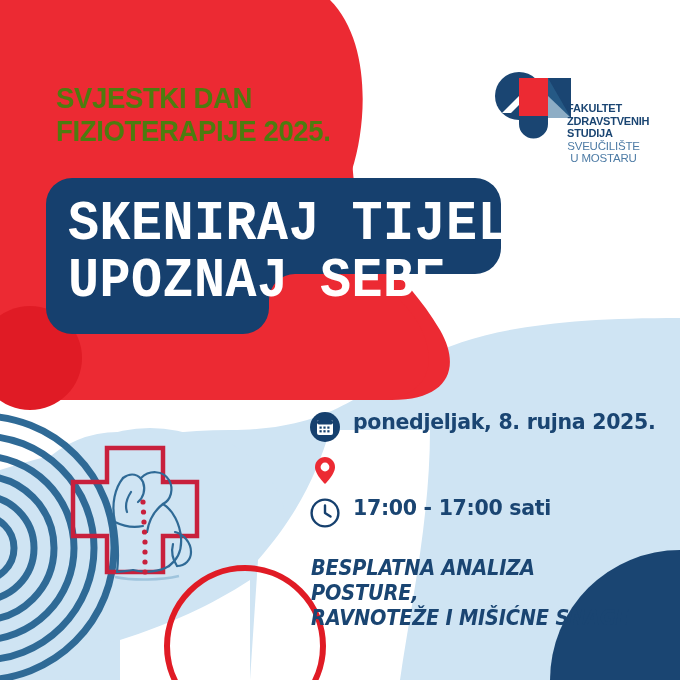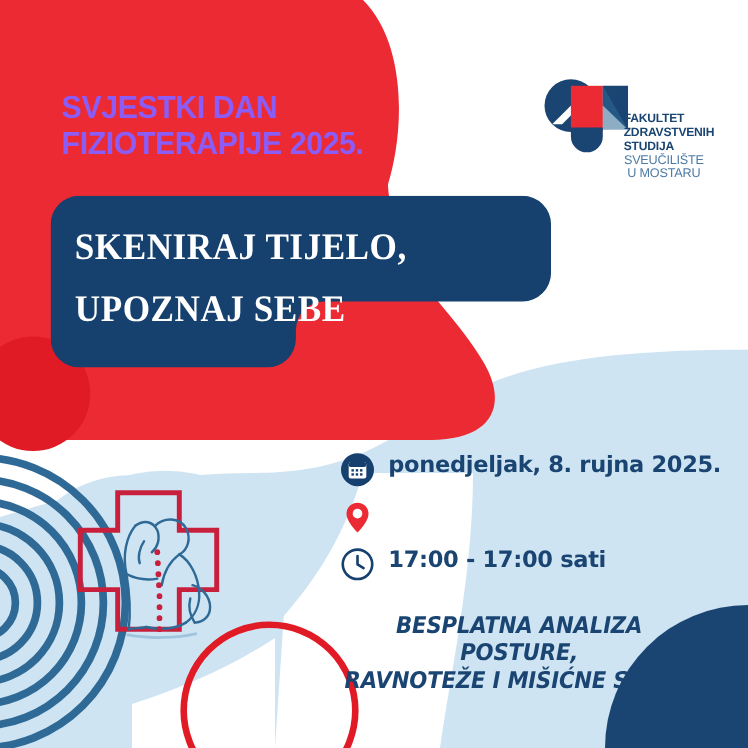--- a/index.html
+++ b/index.html
@@ -47,40 +47,40 @@
     top: 178px;
     width: 455px;
     height: 156px;
   }
   .headline-text {
     position: absolute;
     left: 68px;
     top: 196px;
     width: 430px;
     color: #ffffff;
-    font-family: Liberation Serif, serif;
-    font-weight: bold;
-    font-size: 34px;
+    font-family: Liberation Mono, monospace;
+    font-weight: bold;
+    font-size: 55px;
     line-height: 57px;
     letter-spacing: 0.5px;
     white-space: nowrap;
   }
   .headline-text .ln {
     display: block;
     transform: scaleX(0.94);
     transform-origin: left center;
   }
 
   
   .kicker {
     position: absolute;
     left: 56px;
     top: 82px;
     width: 400px;
-    color: #8b5cf6;
+    color: #4d7c0f;
     font-family: "Liberation Sans", sans-serif;
     font-weight: bold;
     font-size: 29px;
     line-height: 33px;
     letter-spacing: -0.4px;
   }
   .kicker .ln {
     display: block;
     transform: scaleX(0.95);
     transform-origin: left center;
@@ -165,21 +165,20 @@
     left: 311px;
     top: 556px;
     width: 350px;
     color: #1a4572;
     font-family: "DejaVu Sans", sans-serif;
     font-weight: bold;
     font-style: italic;
     font-size: 21px;
     line-height: 25px;
     letter-spacing: -0.2px;
-    text-align: center;
   }
   .tagline .ln {
     display: block;
     transform: scaleX(0.92);
     transform-origin: left center;
   }
 
   
   .illustration {
     position: absolute;

